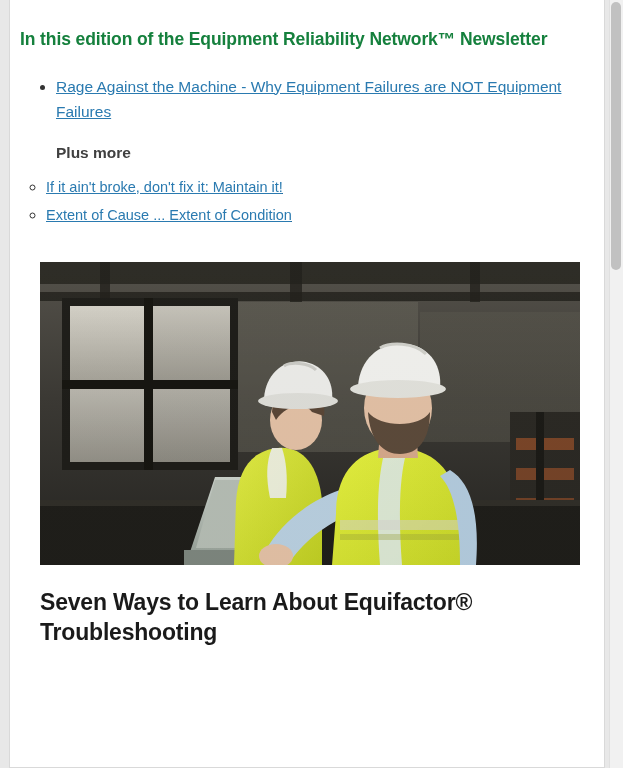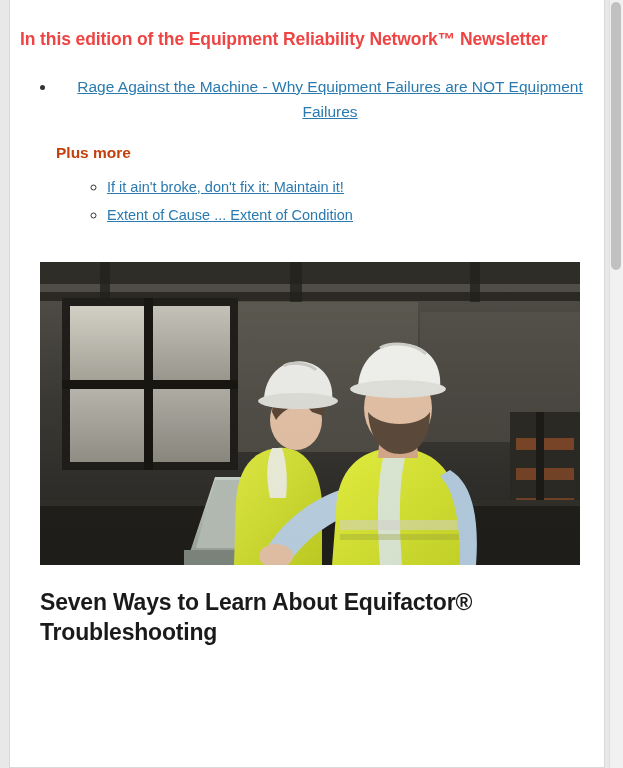--- a/index.html
+++ b/index.html
@@ -27,54 +27,53 @@
     height: 768px;
     background: #ffffff;
     border: 1px solid #d9d9d9;
     border-top: none;
     box-sizing: border-box;
     overflow: hidden;
   }
   h1.edition-title {
     font-size: 17.5px;
     line-height: 1.35;
-    color: #ef4444;
+    color: #15803d;
     font-weight: bold;
     margin: 28px 0 0 10px;
     letter-spacing: -0.1px;
   }
   ul.top-list {
     margin: 22px 0 0 0;
     padding-left: 46px;
     list-style-type: disc;
-    text-align: center;
   }
   ul.top-list > li {
     margin: 0;
     padding: 0;
   }
   ul.top-list > li::marker {
     color: #333;
     font-size: 15px;
   }
   a.hl {
     color: #2a7ab0;
     text-decoration: underline;
     font-size: 15.5px;
     line-height: 1.62;
   }
   .plus-more {
     font-weight: bold;
     font-size: 15.5px;
-    color: #c2410c;
+    color: #404040;
     margin: 20px 0 0 46px;
   }
   ul.sub-list {
     margin: 14px 0 0 0;
-    padding-left: 97px;
+    padding-left: 36px;
     list-style-type: circle;
     text-decoration: underline;
   }
   ul.sub-list > li {
     margin-bottom: 5px;
   }
   ul.sub-list > li::marker {
     color: #333;
   }
   ul.sub-list a.hl {

